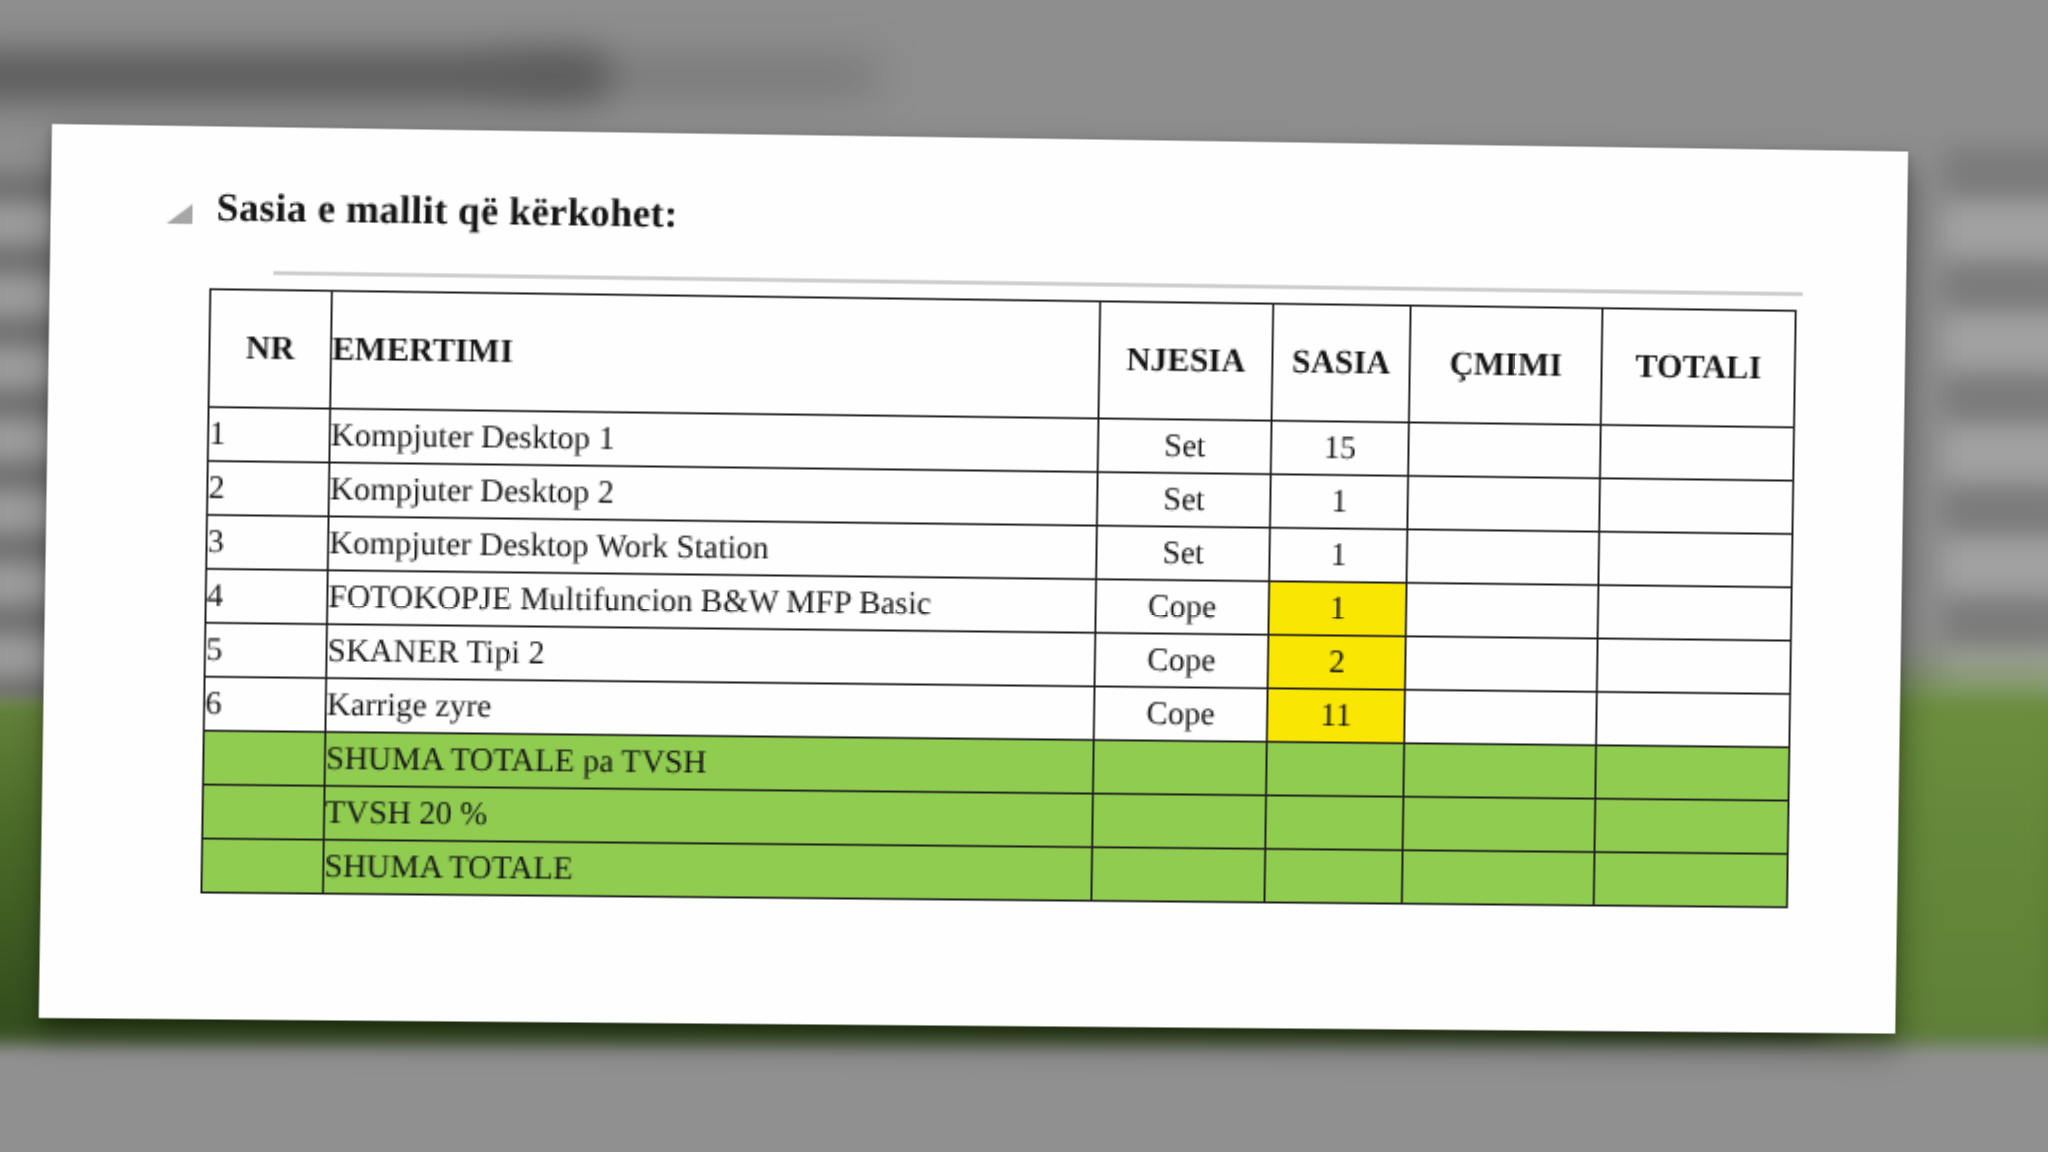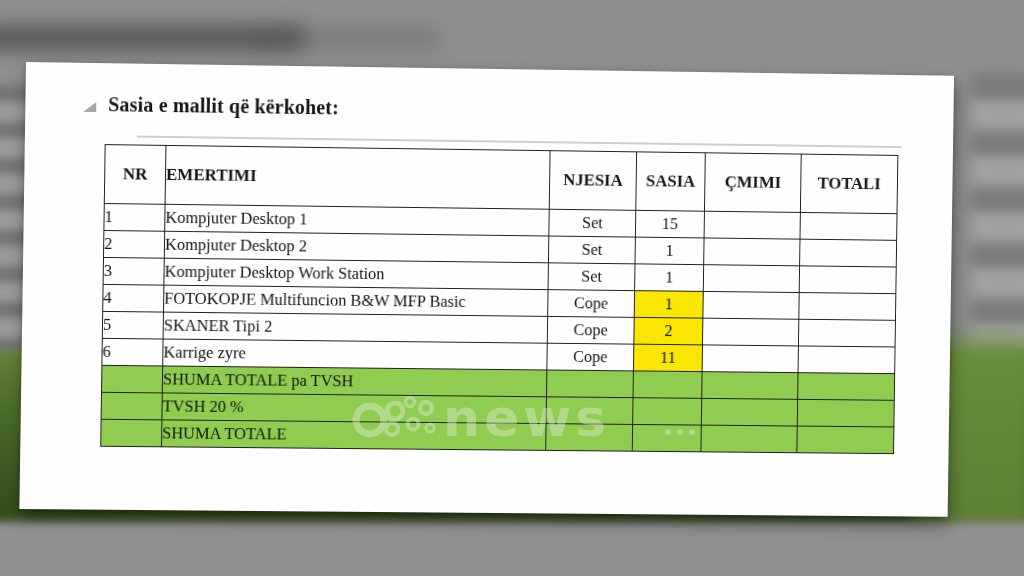--- a/index.html
+++ b/index.html
@@ -161,32 +161,13 @@
         <td class="c-em">SHUMA TOTALE</td>
         <td class="c-c"></td>
         <td class="c-c"></td>
         <td class="c-c"></td>
         <td class="c-c"></td>
       </tr>
     </tbody>
       </table>
   </div>
 
-  <div class="watermark">
-    <svg width="360" height="60" viewBox="0 0 360 60">
-      <g stroke="#e6ede0" fill="none" opacity="0.42">
-        <circle cx="20" cy="36" r="14" stroke-width="7"></circle>
-        <circle cx="45" cy="27" r="8" stroke-width="5"></circle>
-        <circle cx="42" cy="45" r="6" stroke-width="4.5"></circle>
-        <circle cx="60" cy="18" r="4.5" stroke-width="3.5"></circle>
-        <circle cx="63" cy="40" r="5.5" stroke-width="4"></circle>
-        <circle cx="76" cy="24" r="6" stroke-width="4.5"></circle>
-        <circle cx="80" cy="44" r="4" stroke-width="3"></circle>
-      </g>
-      <g fill="#e6ede0" opacity="0.4">
-        <text x="93" y="52" font-size="52">news</text>
-        <circle cx="318" cy="48" r="3"></circle>
-        <circle cx="330" cy="48" r="3"></circle>
-        <circle cx="342" cy="48" r="3"></circle>
-      </g>
-    </svg>
-  </div>
 </div>
 
 </body></html>

